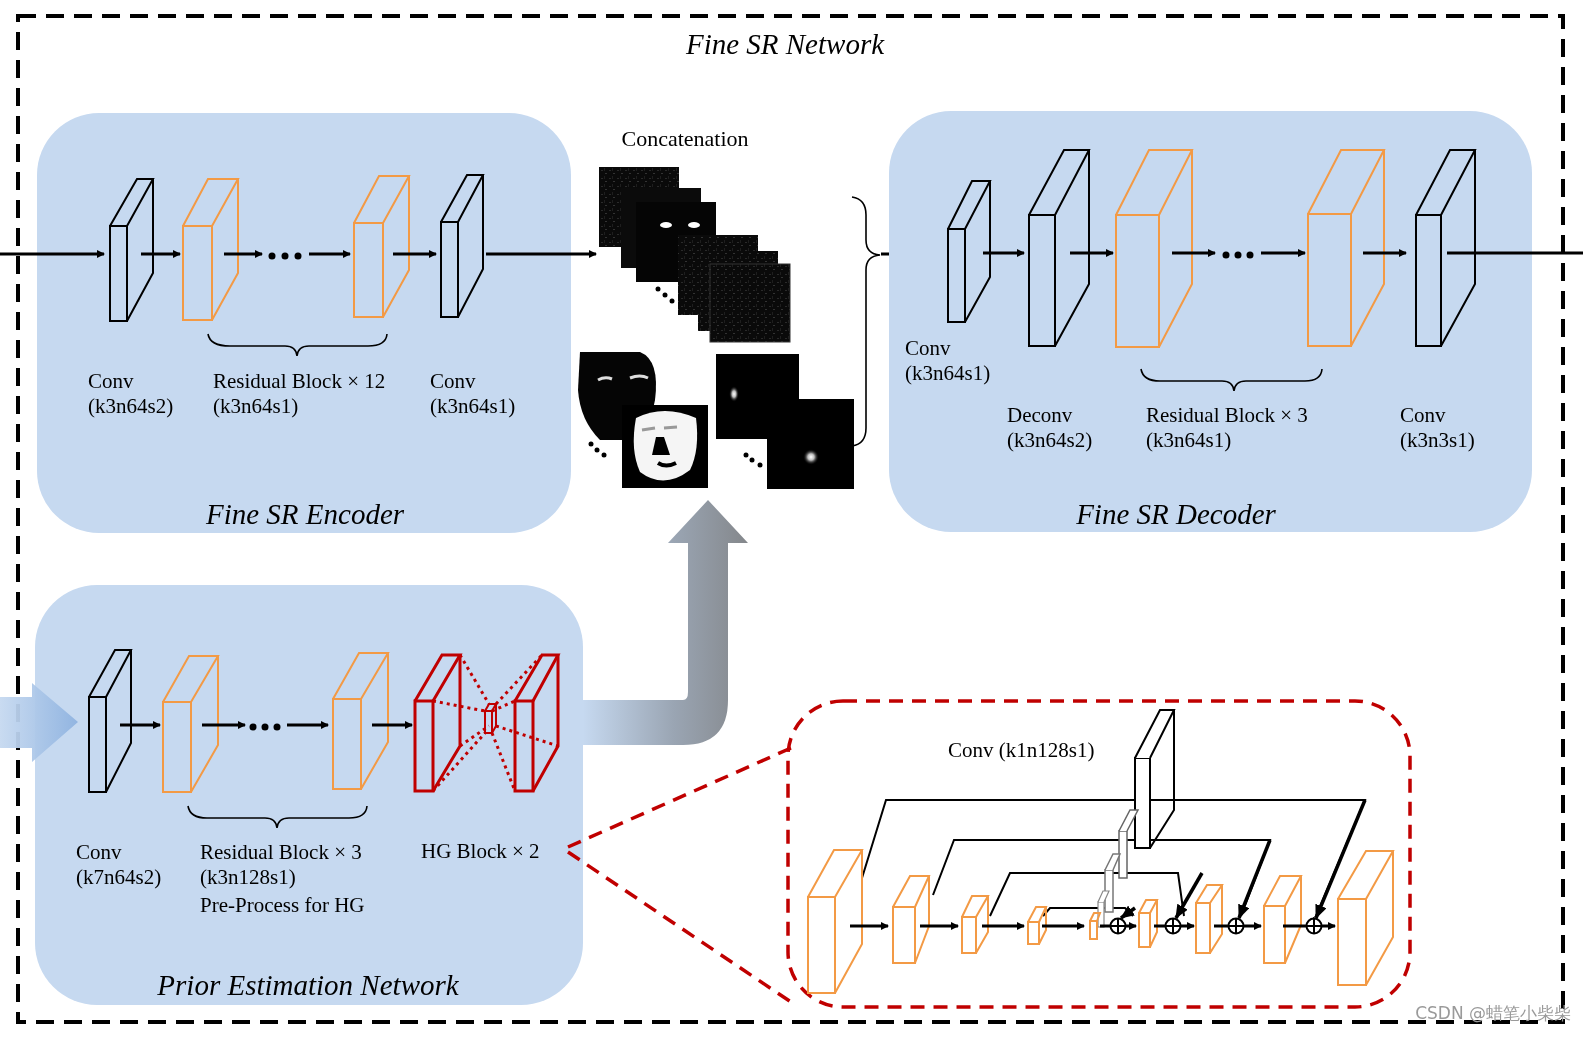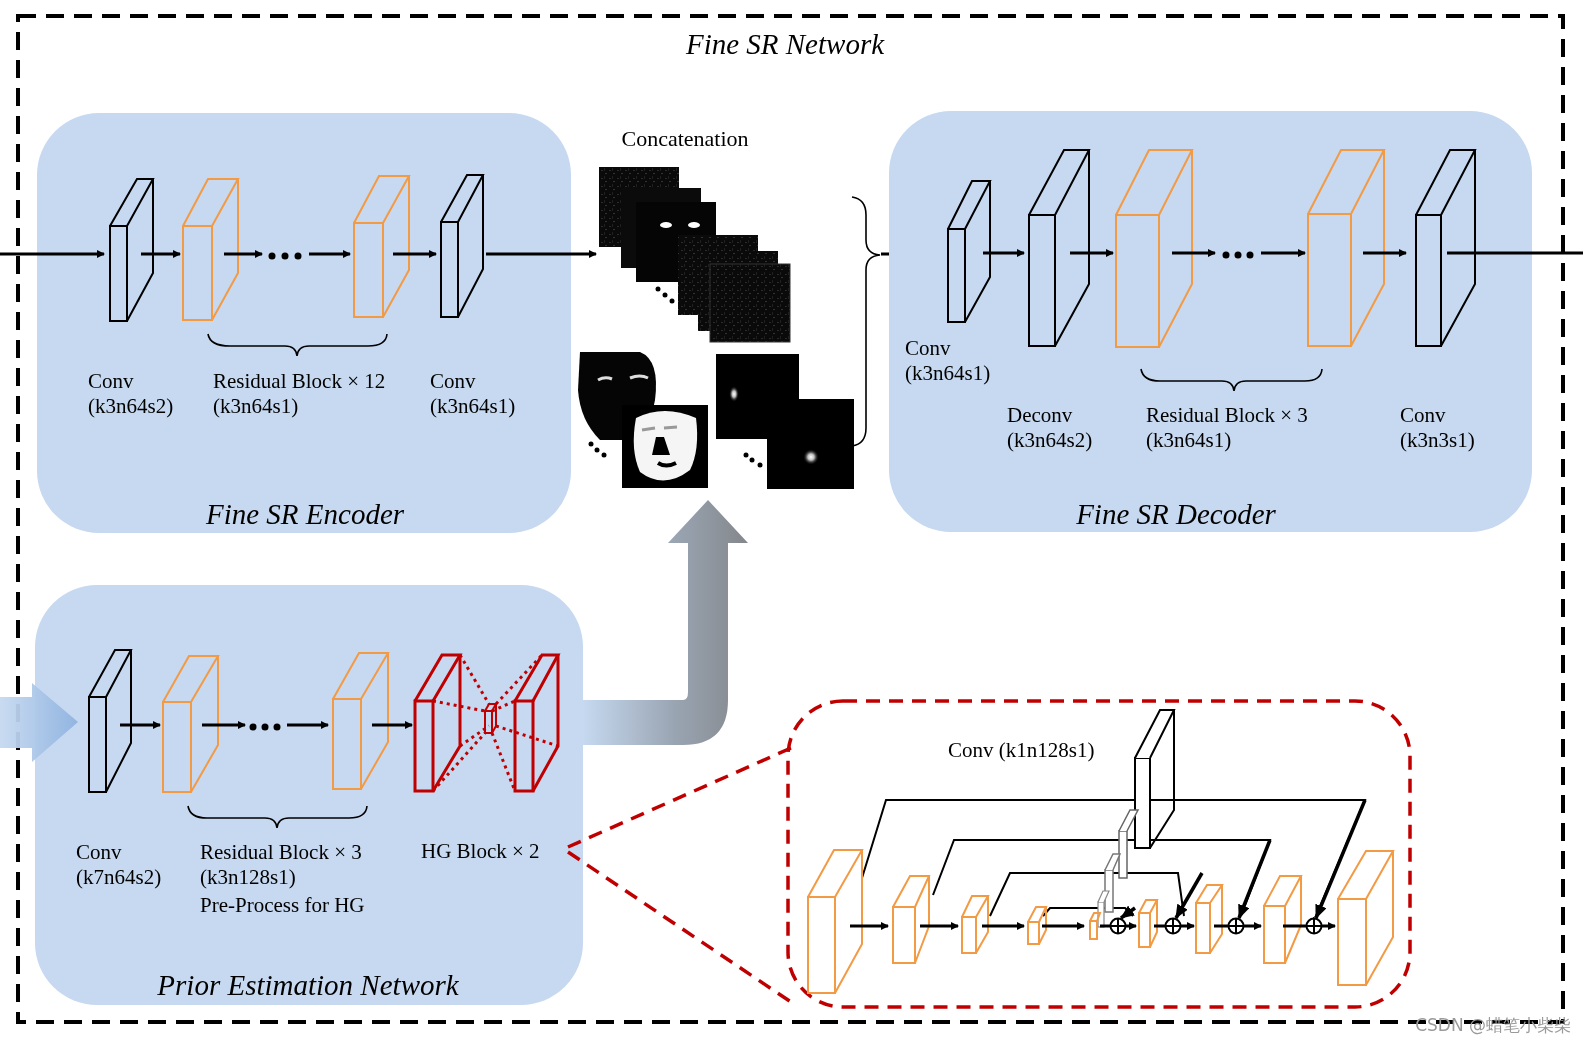--- a/index.html
+++ b/index.html
@@ -8,21 +8,21 @@
   .serif { font-family: "Liberation Serif", "DejaVu Serif", serif; fill:#000; }
   .lbl { font-size:21px; }
   .title { font-size:29px; font-style:italic; }
   .conv-face { fill:none; stroke:#000; stroke-width:2; stroke-linejoin:miter; }
   .res-face { fill:none; stroke:#f39a45; stroke-width:2; }
   .hg-face { fill:none; stroke:#c00000; stroke-width:3; }
   .hg-dot { stroke:#c00000; stroke-width:3; stroke-dasharray:3 4; fill:none; }
   .arrow { stroke:#000; stroke-width:3; fill:none; }
   .thin { stroke:#000; stroke-width:2; fill:none; }
   .brace { stroke:#000; stroke-width:1.6; fill:none; }
-  .watermark { position:absolute; right:12px; bottom:4px; font-family:"DejaVu Sans", sans-serif; font-size:17px; color:#9a9a9a; }
+  .watermark { position:absolute; right:12px; bottom:16px; font-family:"DejaVu Sans", sans-serif; font-size:17px; color:#9a9a9a; }
 </style>
 </head>
 <body>
 
 <svg width="1583" height="1041" viewBox="0 0 1583 1041">
   <defs>
     <marker id="ah" markerWidth="8" markerHeight="8" refX="7" refY="4" orient="auto" markerUnits="userSpaceOnUse">
       <path d="M0,0 L8,4 L0,8 z" fill="#000"></path>
     </marker>
     <marker id="ahs" markerWidth="14" markerHeight="12" refX="13" refY="6" orient="auto" markerUnits="userSpaceOnUse">

